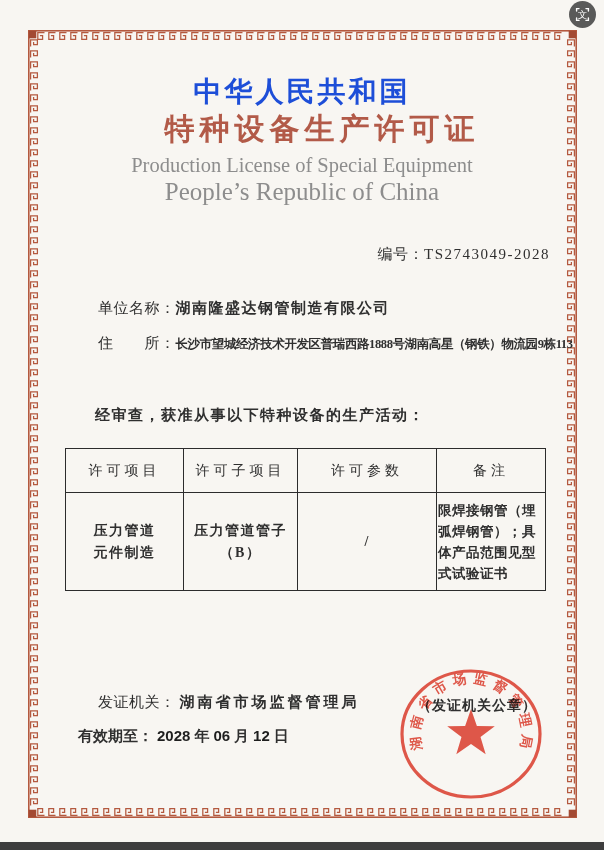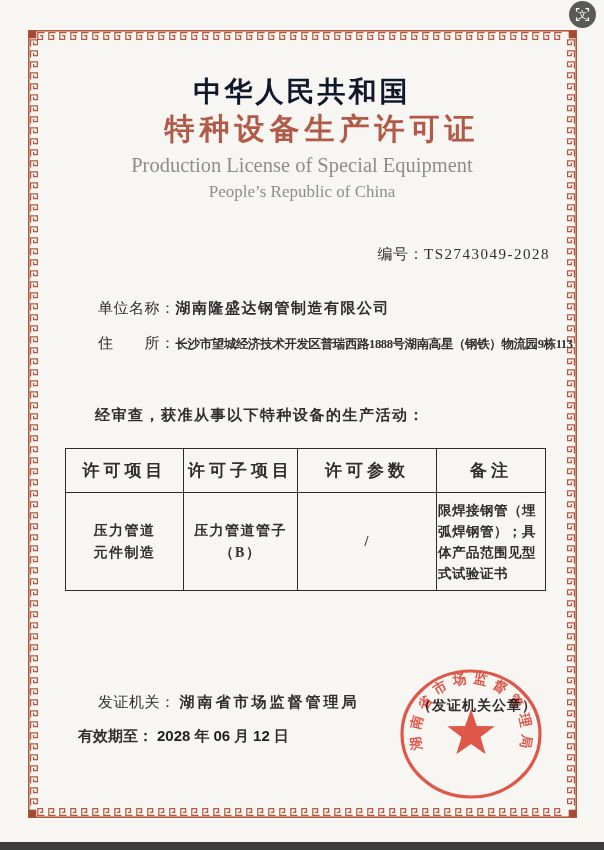--- a/index.html
+++ b/index.html
@@ -5,43 +5,43 @@
   * { margin:0; padding:0; box-sizing:border-box; }
   body { background:#e9e9e9; font-family:"Liberation Serif","DejaVu Serif",serif; }
   .page {
     position:relative; width:604px; height:850px; margin:0 auto;
     background:#f8f6f2; overflow:hidden; color:#2f2f2f;
   }
   .frame { position:absolute; left:28px; top:30px; width:549px; height:788px; }
   .frame svg { display:block; }
 
   .title-block { position:absolute; top:74px; left:0; right:0; text-align:center; }
-  .title-cn-1 { font-size:28px; font-weight:700; letter-spacing:3px; color:#0f172a; line-height:36px; }
+  .title-cn-1 { font-size:28px; font-weight:700; letter-spacing:3px; color:#1d4ed8; line-height:36px; }
   .title-cn-2 { font-size:30px; font-weight:700; letter-spacing:5px; color:#b25a48; line-height:38px;margin-left:40px; }
   .title-en-1 { font-size:20.5px; color:#8d8d8d; line-height:27px; margin-top:4px; }
-  .title-en-2 { font-size:17px; color:#8d8d8d; line-height:26px; }
+  .title-en-2 { font-size:25px; color:#8d8d8d; line-height:26px; }
 
   .license-row { position:absolute; top:245px; right:54px; font-size:15px; letter-spacing:0.5px; }
   .license-row .no { letter-spacing:1.5px; }
 
   .info-row { position:absolute; left:78px; white-space:nowrap; }
   .info-label { font-size:15px; font-weight:400; letter-spacing:0.5px;margin-left:20px; }
   .info-value { font-size:15px; font-weight:700; letter-spacing:1.5px; }
   .info-value.small { font-size:12.5px; letter-spacing:-0.4px; font-weight:700; }
   .row-company { top:299px; }
   .row-residence { top:334px; }
   .row-factory { top:362px; }
   .intro-row { position:absolute; left:95px; top:406px; font-size:15px; font-weight:700; letter-spacing:1.5px; }
 
   table.license-table {
     position:absolute; left:65px; top:448px; width:480px;
     border-collapse:collapse; table-layout:fixed;
   }
   .license-table th, .license-table td { border:1.5px solid #2c2c2c; text-align:center; vertical-align:middle; }
-  .license-table th { height:44px; font-size:17px; font-weight:700; letter-spacing:4px; }
+  .license-table th { height:44px; font-size:14px; font-weight:400; letter-spacing:4px; }
   .license-table td { height:98px; font-size:14px; font-weight:700; }
   .cell-item   { width:66px;  margin:12px auto; line-height:22px; letter-spacing:1.5px; }
   .cell-sub    { width:96px;  margin:0 auto; line-height:22px; letter-spacing:1.5px; }
   .cell-param  { letter-spacing:1px; }
   .cell-remark { width:106px; margin:0 auto; text-align:left; font-size:13.5px; line-height:21px; letter-spacing:0.5px; }
 
   .footer-row { position:absolute; font-size:15px; font-weight:700; white-space:nowrap; }
   .row-issuer { left:78px; top:693px; }
   .row-issuer .info-value { letter-spacing:3px; margin-left:4px; }
   .row-valid { left:78px; top:727px; }

